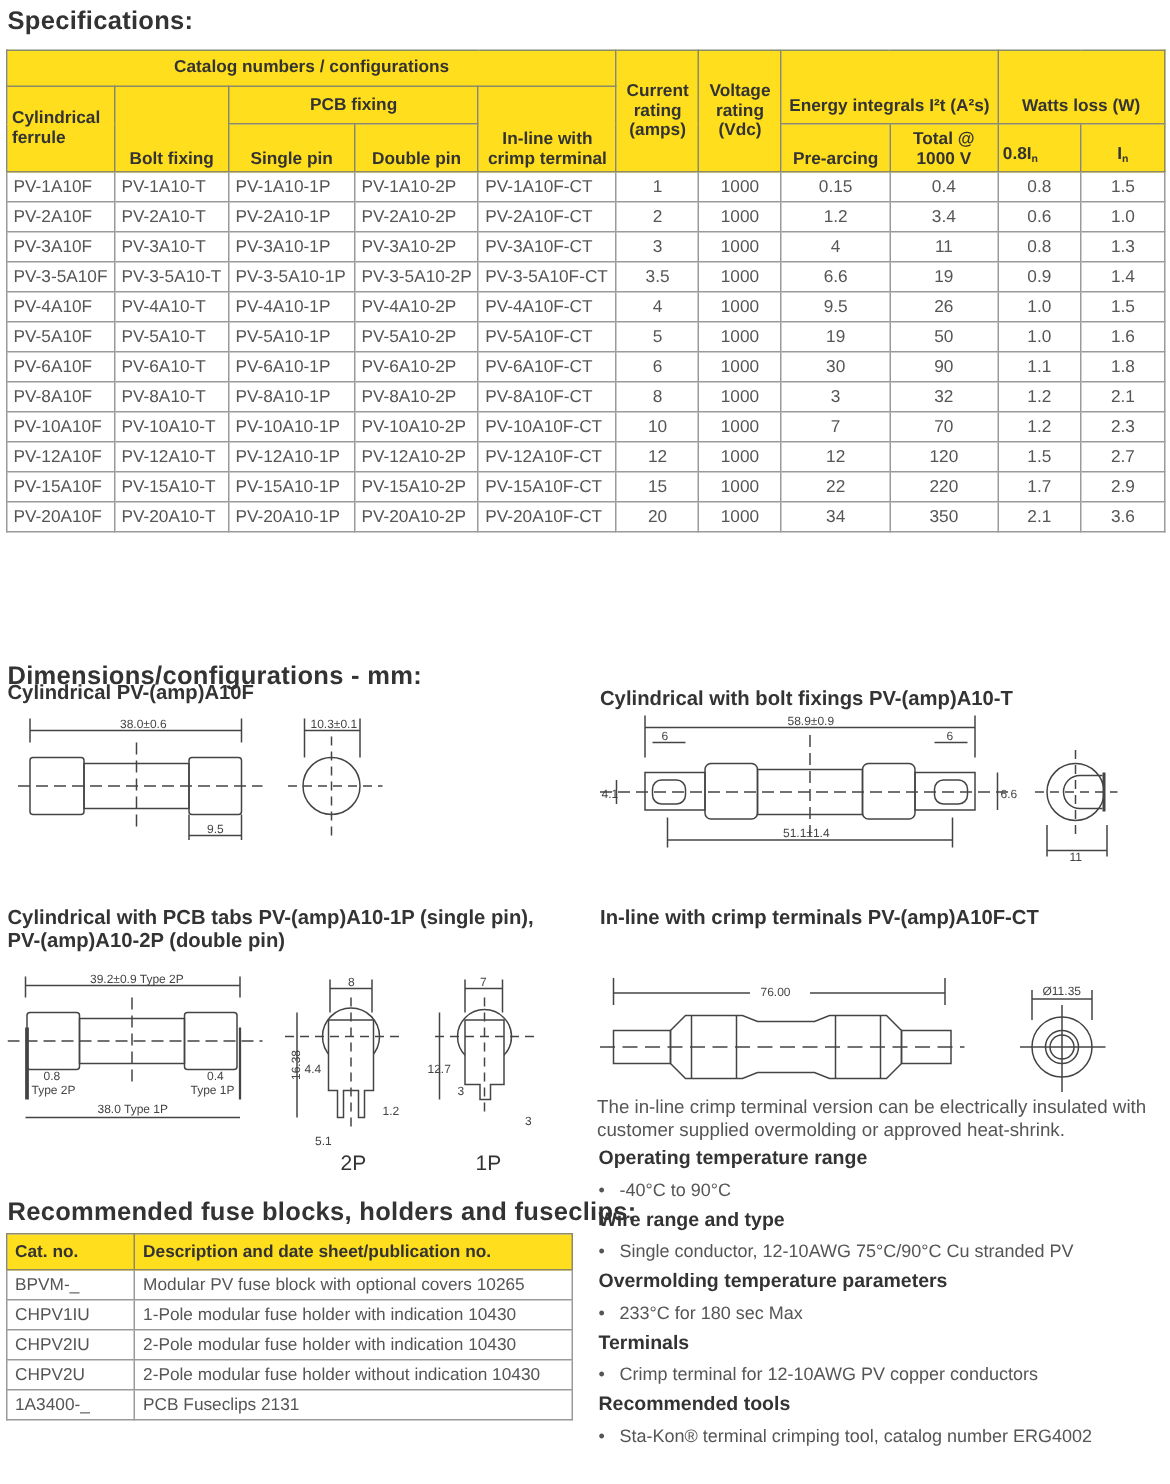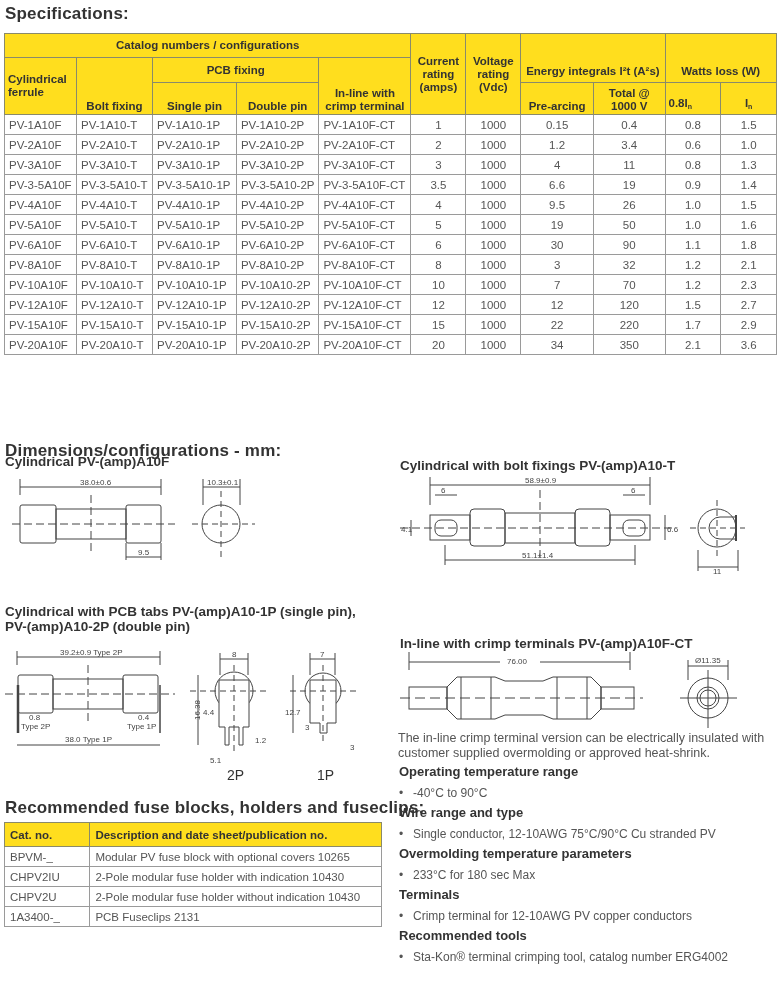--- a/index.html
+++ b/index.html
@@ -343,21 +343,21 @@
     <line x1="285" y1="46" x2="355" y2="46" stroke-dasharray="6,4"></line>
     <line x1="318" y1="20" x2="318" y2="100" stroke-dasharray="6,4"></line>
     <line x1="288" y1="30" x2="288" y2="88"></line>
     <text x="280" y="70" font-size="8" fill="#444" stroke="none" font-family="Liberation Sans, sans-serif">12.7</text>
     <text x="300" y="85" font-size="8" fill="#444" stroke="none" font-family="Liberation Sans, sans-serif">3</text>
     <text x="345" y="105" font-size="8" fill="#444" stroke="none" font-family="Liberation Sans, sans-serif">3</text>
     <text x="312" y="135" font-size="14" fill="#333" stroke="none" font-family="Liberation Sans, sans-serif">1P</text>
   </svg>
 </div>
 
-<div class="h2" style="left:400px;top:636px;">In-line with crimp terminals PV-(amp)A10F-CT</div>
+<div class="h2" style="left:400px;top:604px;">In-line with crimp terminals PV-(amp)A10F-CT</div>
 <div class="drawing" style="left:395px;top:650px;">
   <svg width="380" height="80" viewBox="0 0 380 80" fill="none" stroke="#444" stroke-width="1">
     <line x1="14" y1="2" x2="14" y2="20"></line>
       <line x1="235" y1="2" x2="235" y2="20"></line>
     <line x1="14" y1="12" x2="105" y2="12"></line>
       <line x1="145" y1="12" x2="235" y2="12"></line>
     <text x="112" y="14" font-size="8" fill="#444" stroke="none" font-family="Liberation Sans, sans-serif">76.00</text>
     <rect x="14" y="37" width="38" height="22"></rect>
     <path d="M 52 37 L 62 27 L 100 27 L 110 31 L 148 31 L 158 27 L 196 27 L 206 37 L 206 59 L 196 69 L 158 69 L 148 65 L 110 65 L 100 69 L 62 69 L 52 59 Z"></path>
     <line x1="66" y1="27" x2="66" y2="69"></line>
@@ -404,20 +404,24 @@
     <th>Cat. no.</th>
     <th>Description and date sheet/publication no.</th>
   </tr>
   </tbody>
     <tbody id="rec-body">
       <tr>
         <td>BPVM-_</td>
         <td>Modular PV fuse block with optional covers 10265</td>
       </tr>
       <tr>
+        <td>CHPV1IU</td>
+        <td>1-Pole modular fuse holder with indication 10430</td>
+      </tr>
+      <tr>
         <td>CHPV2IU</td>
         <td>2-Pole modular fuse holder with indication 10430</td>
       </tr>
       <tr>
         <td>CHPV2U</td>
         <td>2-Pole modular fuse holder without indication 10430</td>
       </tr>
       <tr>
         <td>1A3400-_</td>
         <td>PCB Fuseclips 2131</td>

